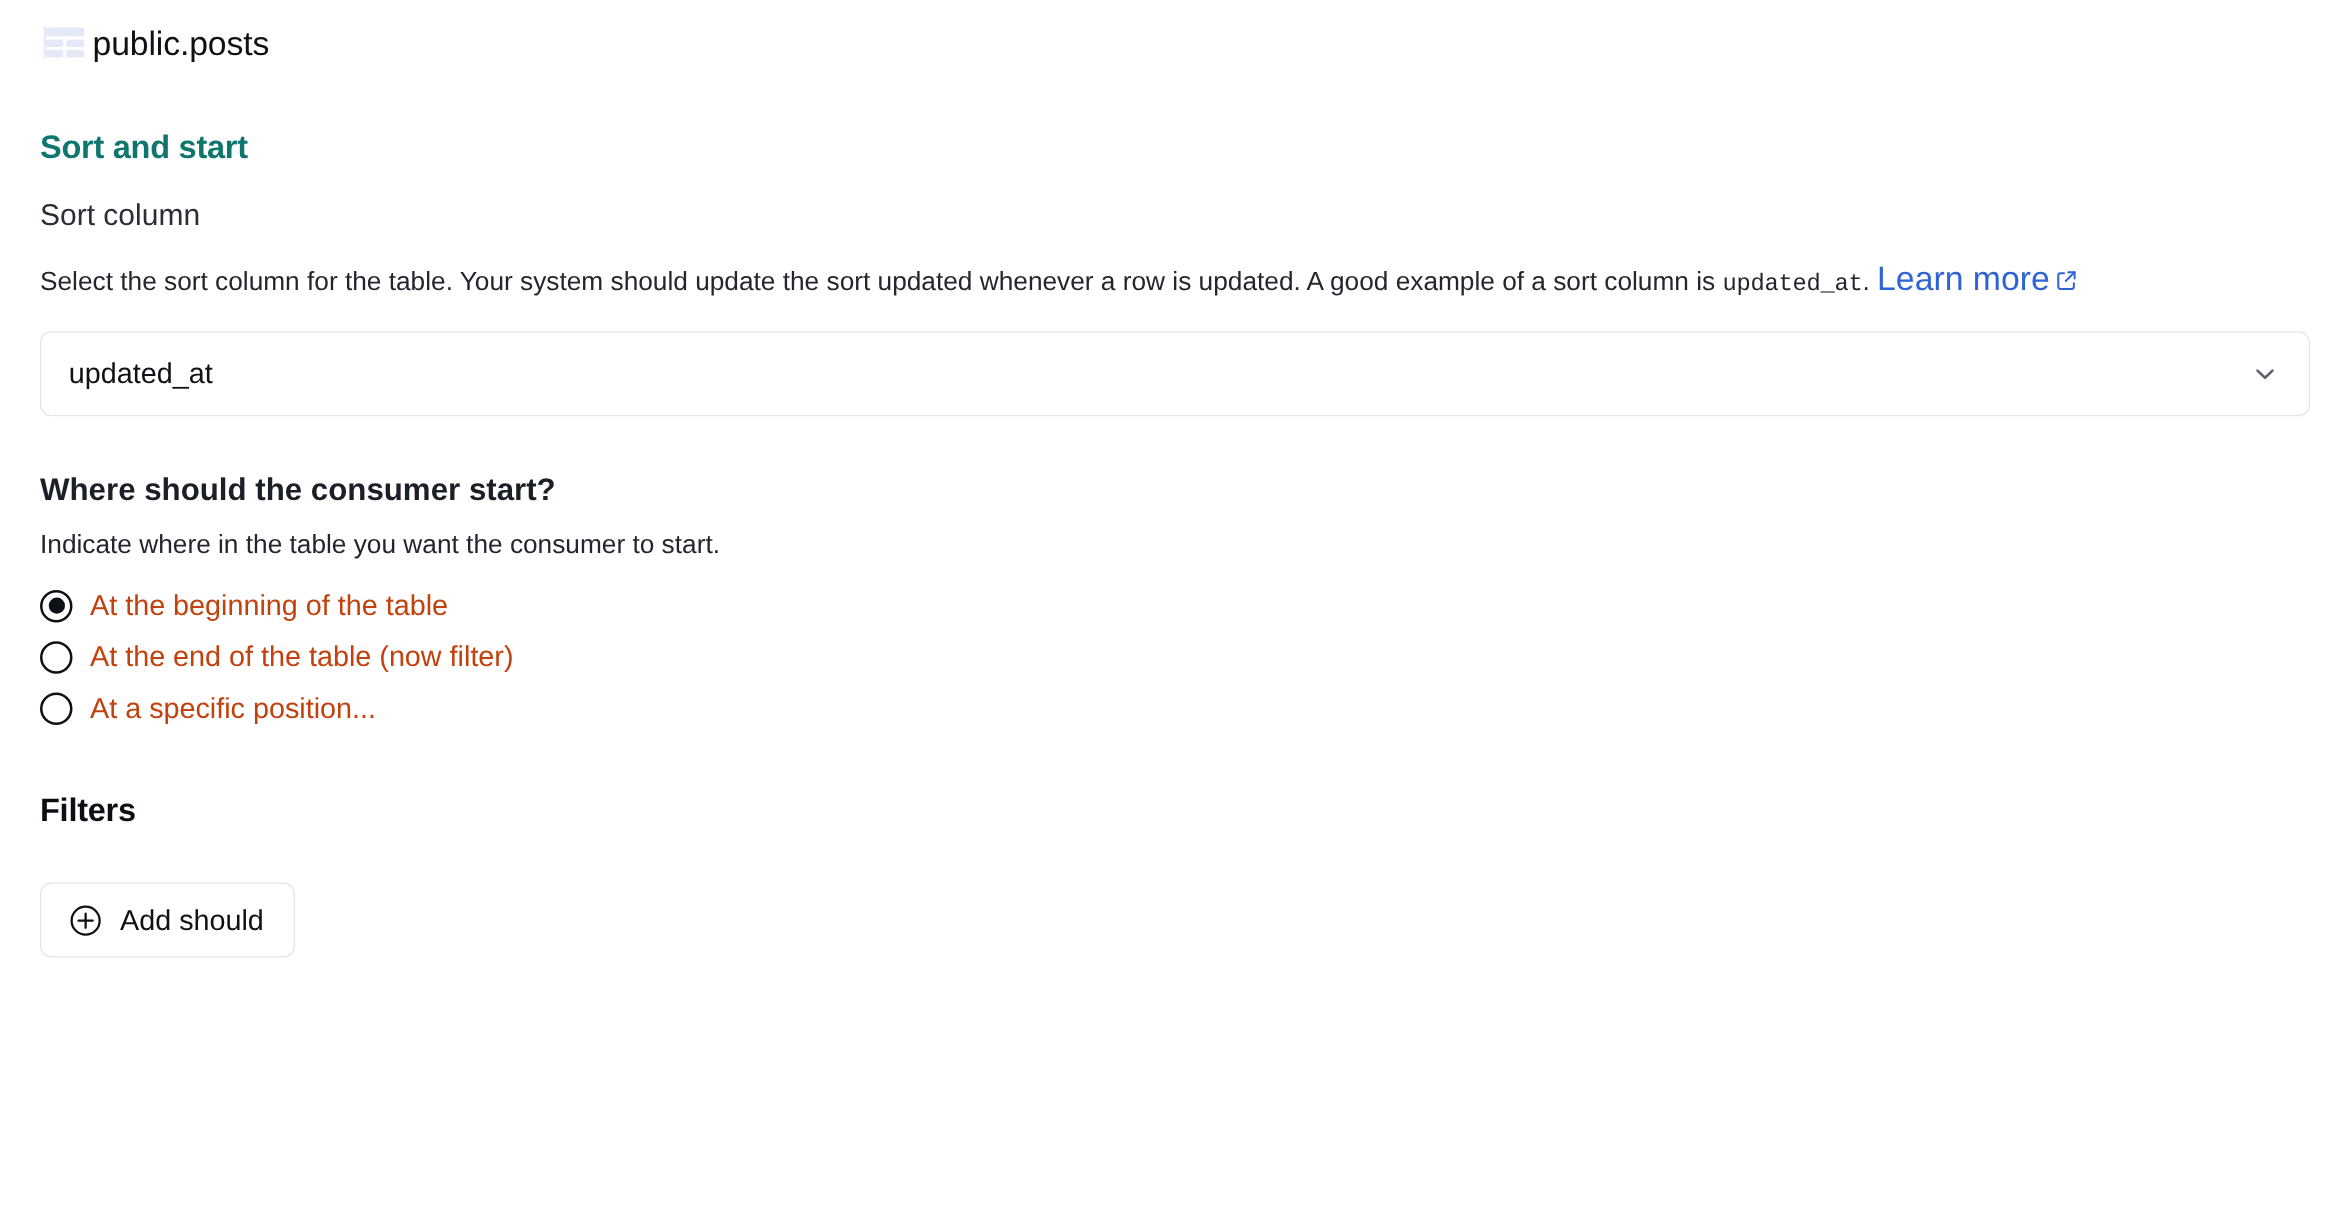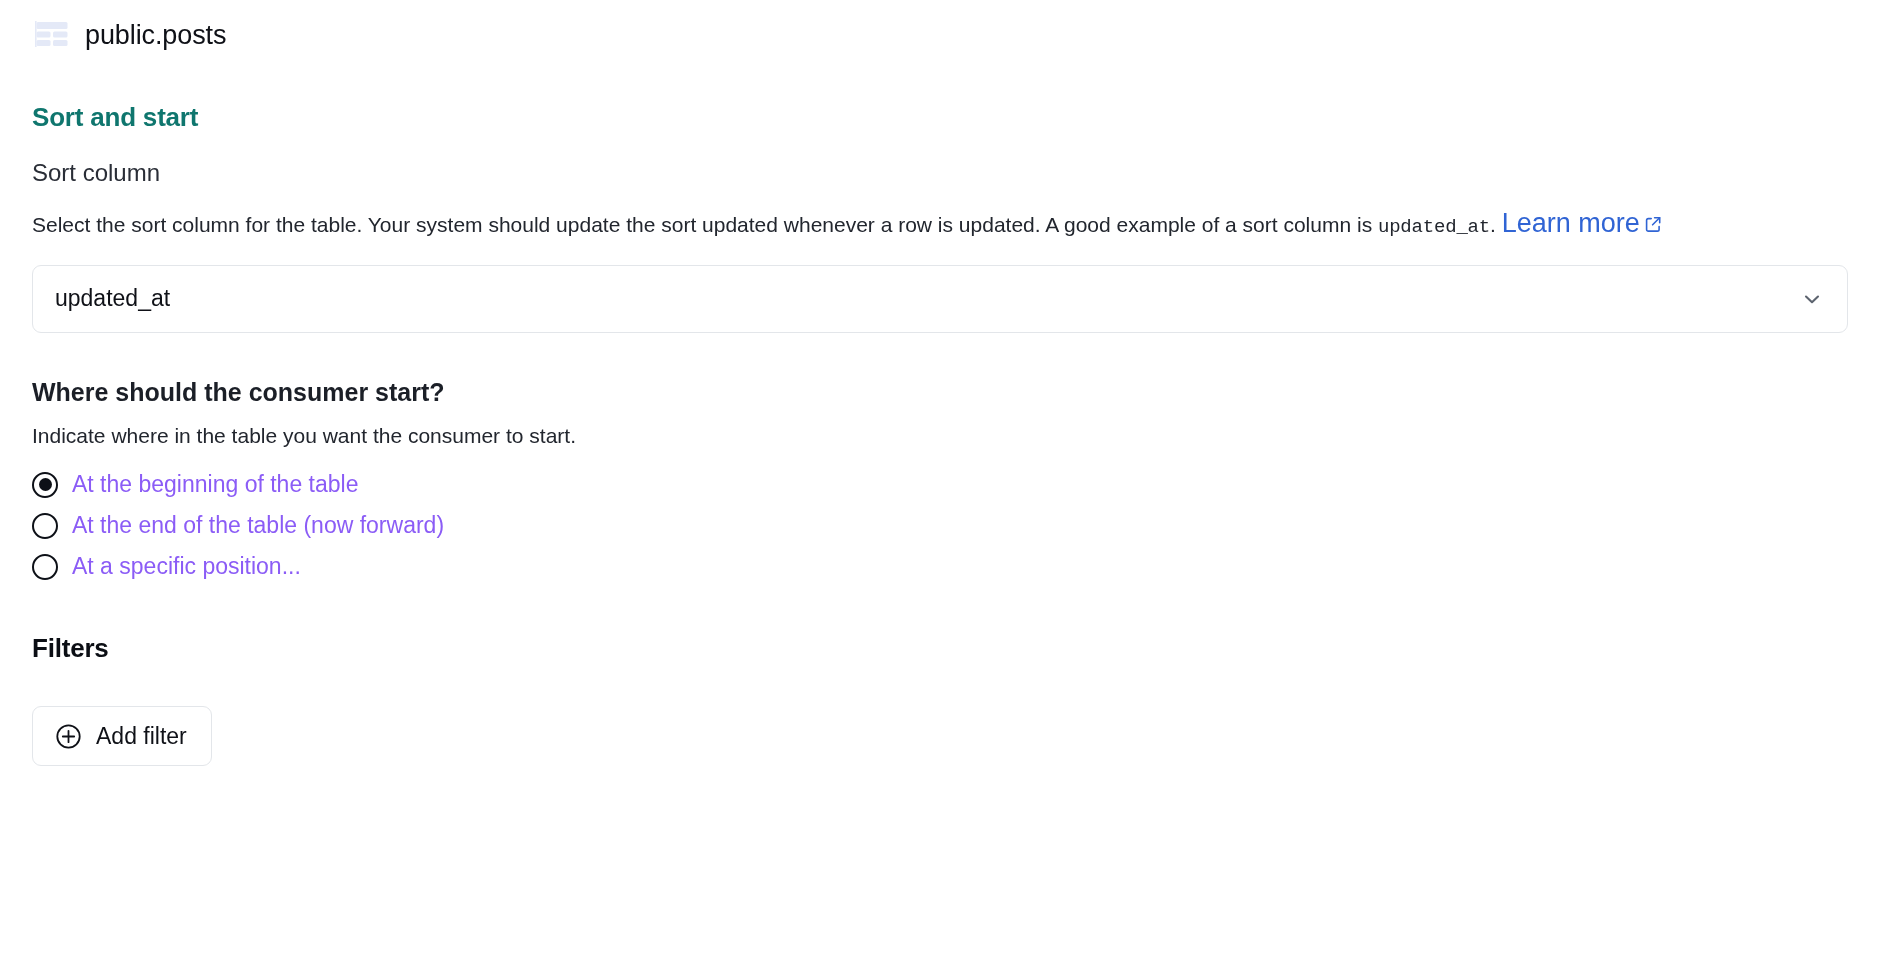--- a/index.html
+++ b/index.html
@@ -21,21 +21,21 @@
     position: relative;
     width: 1880px;
     height: 980px;
     padding: 0 32px;
   }
 
   
   .table-header {
     display: flex;
     align-items: center;
-    gap: 13px;
+    gap: 2px;
     height: 70px;
   }
   .table-icon {
     width: 40px;
     height: 40px;
     display: flex;
     align-items: center;
     justify-content: center;
     flex: 0 0 auto;
   }
@@ -164,21 +164,21 @@
     left: 50%;
     top: 50%;
     width: 13px;
     height: 13px;
     margin: -6.5px 0 0 -6.5px;
     border-radius: 50%;
     background: #0d1017;
   }
   .radio-label {
     font-size: 23px;
-    color: #8b5cf6;
+    color: #c2410c;
     line-height: 1;
     white-space: nowrap;
     text-align: center;
   }
 
   
   .filters-title {
     font-size: 26px;
     font-weight: 700;
     letter-spacing: -0.2px;
@@ -255,34 +255,34 @@
   <div class="sub-question">Where should the consumer start?</div>
   <div class="sub-help">Indicate where in the table you want the consumer to start.</div>
 
   <div class="radio-group">
     <label class="radio-row checked">
       <span class="radio-mark"></span>
       <span class="radio-label">At the beginning of the table</span>
     </label>
     <label class="radio-row">
       <span class="radio-mark"></span>
-      <span class="radio-label">At the end of the table (now forward)</span>
+      <span class="radio-label">At the end of the table (now filter)</span>
     </label>
     <label class="radio-row">
       <span class="radio-mark"></span>
       <span class="radio-label">At a specific position...</span>
     </label>
   </div>
 
   
   <h2 class="filters-title">Filters</h2>
 
   <button class="add-filter-btn">
     <span class="plus-icon">
       <svg width="27" height="27" viewBox="0 0 27 27" aria-hidden="true">
         <circle cx="13.5" cy="13.5" r="11.2" fill="none" stroke="#0f1117" stroke-width="1.8"></circle>
         <path d="M13.5 7.8v11.4M7.8 13.5h11.4" fill="none" stroke="#0f1117" stroke-width="1.8" stroke-linecap="round"></path>
       </svg>
     </span>
-    <span class="add-filter-label">Add filter</span>
+    <span class="add-filter-label">Add should</span>
   </button>
 
 </div>
 
 </body></html>

